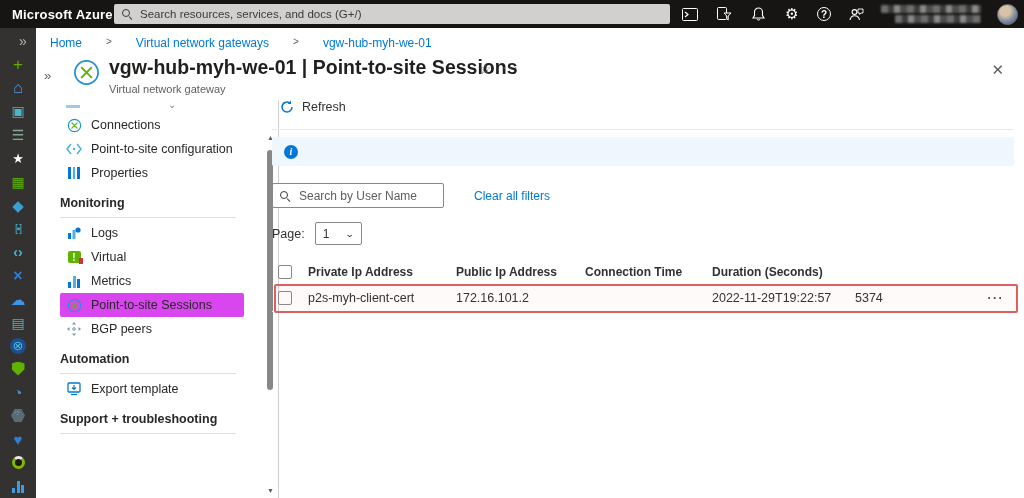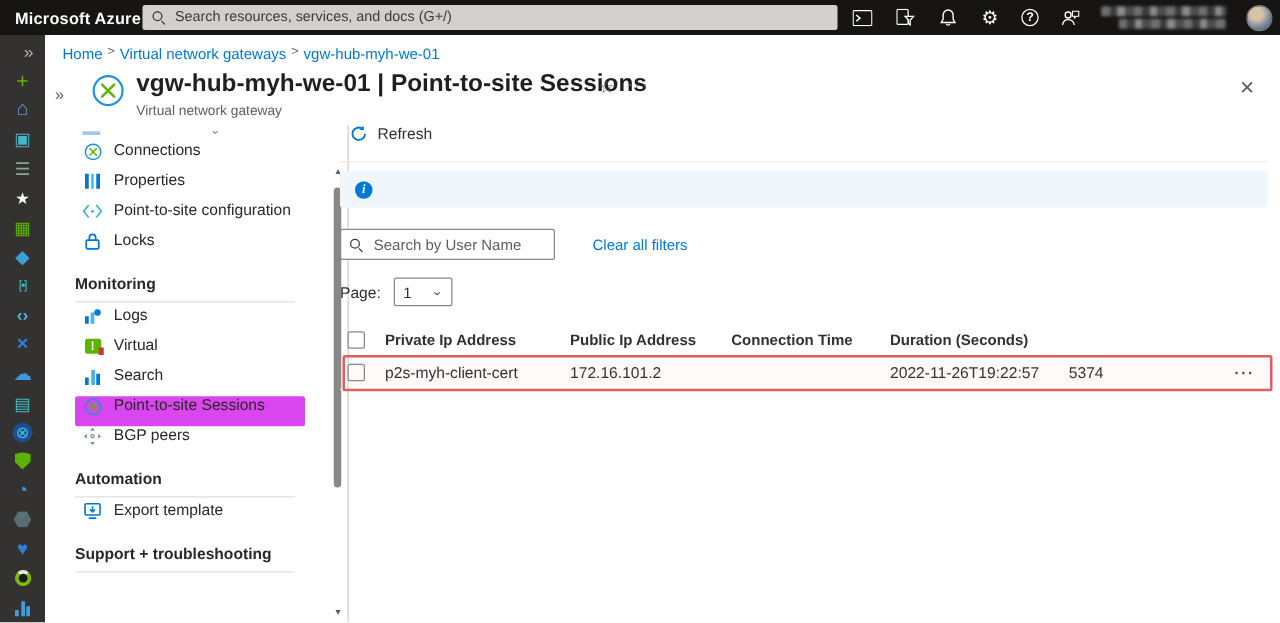--- a/index.html
+++ b/index.html
@@ -29,42 +29,42 @@
   .shieldsh { width:13px; height:14px; background:#5db300; clip-path:polygon(50% 0,100% 14%,100% 55%,50% 100%,0 55%,0 14%); }
   .hexsh { width:14px; height:13px; background:#5a6b72; clip-path:polygon(25% 0,75% 0,100% 50%,75% 100%,25% 100%,0 50%); position:relative; }
   .hexsh::after { content:"⁘"; position:absolute; color:#4ac0e0; font-size:8px; left:3px; top:1px; }
   .donutsh { width:13px; height:13px; border-radius:50%; border:3px solid #7fba00; border-top-color:#e8e8e8; background:#1b1a19; }
   .barssh { display:flex; align-items:flex-end; gap:1.5px; height:13px; }
   .barssh i { width:3px; background:#3f9bdc; display:block; }
   .barssh i:nth-child(1){height:5px;} .barssh i:nth-child(2){height:12px;} .barssh i:nth-child(3){height:8px;}
 
   
   .content { position:absolute; left:36px; top:28px; right:0; bottom:0; background:#fff; }
-  .breadcrumb { position:absolute; left:14px; top:8px; font-size:12px; display:flex; gap:4px; white-space:nowrap; }
+  .breadcrumb { position:absolute; left:14px; top:8px; font-size:12px; display:flex; gap:24px; white-space:nowrap; }
   .breadcrumb a { color:#0078d4; text-decoration:none; cursor:pointer; }
   .breadcrumb .sep { color:#605e5c; font-size:10px; }
   .panel-exp { position:absolute; left:8px; top:40px; color:#605e5c; font-size:13px; cursor:pointer; }
   .hdr-icon { position:absolute; left:37px; top:31px; width:27px; height:27px; }
   .pg-title { position:absolute; left:73px; top:28px; font-size:19.5px; font-weight:700; color:#201f1e; white-space:nowrap; }
   .pg-sub { position:absolute; left:73px; top:55px; font-size:11px; color:#605e5c; }
   .t-star { position:absolute; left:443px; top:33px; color:#605e5c; font-size:14px; cursor:pointer; }
   .t-more { position:absolute; left:466px; top:31px; color:#605e5c; font-size:14px; letter-spacing:1px; cursor:pointer; }
   .t-close { position:absolute; right:20px; top:33px; color:#605e5c; font-size:15px; cursor:pointer; }
 
   
   .menu { position:absolute; left:24px; top:72px; width:200px; bottom:0; overflow:hidden; }
   .menu-search-wrap { position:relative; margin:4px 24px 0 0; }
   .menu-search { width:176px; height:21px; border:1px solid #605e5c; border-radius:2px; font-size:12px; padding:0 4px 0 24px; font-family:inherit; color:#323130; }
   .menu-search::placeholder { color:#484644; }
   .menu-lens { left:7px; top:6px; }
   .menu-collapse { position:absolute; right:0px; top:3px; color:#605e5c; font-size:13px; cursor:pointer; }
   .mi-clip { height:10px; overflow:hidden; position:relative; margin-top:3px; color:#8a8886; }
   .mi-clip .dash { position:absolute; left:6px; top:2px; width:14px; height:3px; background:#a3c7e8; }
   .mi-clip .chev { position:absolute; left:108px; top:-4px; font-size:10px; }
-  .mi { height:24px; display:flex; align-items:flex-start; gap:9px; padding:0 6px; font-size:12.5px; color:#292827; cursor:pointer; border-radius:2px; width:184px; }
+  .mi { height:24px; display:flex; align-items:center; gap:9px; padding:0 6px; font-size:12.5px; color:#292827; cursor:pointer; border-radius:2px; width:184px; }
   .mi.sel { background:#d946ef; }
   .mi .ic { width:16px; height:16px; flex:0 0 16px; display:flex; align-items:center; justify-content:center; }
   .mhdr { font-size:12.5px; font-weight:700; color:#292827; margin:11px 16px 3px 0; padding:0 0 7px 0; border-bottom:1px solid #e1dfdd; width:176px; }
   .props-ic { display:flex; gap:2px; align-items:center; height:12px; }
   .props-ic i { width:2.6px; background:#0078d4; display:block; }
   .props-ic i:nth-child(1){height:12px;} .props-ic i:nth-child(2){height:12px;background:#50b0e0;} .props-ic i:nth-child(3){height:12px;}
   .alerts-ic { width:13px; height:12px; background:#5db300; border-radius:2px; color:#fff; font-size:10px; font-weight:700; display:flex; align-items:center; justify-content:center; position:relative; }
   .alerts-ic::after { content:""; position:absolute; right:-2px; bottom:-1px; width:4px; height:6px; background:#d13438; }
   .metrics-ic { display:flex; align-items:flex-end; gap:1.5px; height:13px; position:relative; }
   .metrics-ic i { width:3px; display:block; background:#0078d4; }
@@ -214,45 +214,36 @@
       <span class="ic">
         <svg width="15" height="15" viewBox="0 0 20 20">
             <circle cx="10" cy="10" r="8.2" fill="none" stroke="#1b93d6" stroke-width="1.5"></circle>
             <path d="M6.5 6.5l7 7M13.5 6.5l-7 7" stroke="#5db300" stroke-width="1.6" stroke-linecap="round"></path>
           </svg>
       </span>
       <span>Connections</span>
     </div>
     <div class="mi">
       <span class="ic">
+        <svg width="16" height="12" viewBox="0 0 16 12">
+            <path d="M5 1L1 6l4 5M11 1l4 5-4 5" fill="none" stroke="#4ab3d4" stroke-width="1.5"></path>
+            <circle cx="8" cy="6" r="1.2" fill="#4ab3d4"></circle>
+          </svg>
+      </span>
+      <span>Point-to-site configuration</span>
+    </div>
+    <div class="mi">
+      <span class="ic">
           <span class="props-ic">
             <i></i>
             <i></i>
             <i></i>
           </span>
         </span>
       <span>Properties</span>
-    </div>
-    <div class="mi">
-      <span class="ic">
-        <svg width="16" height="12" viewBox="0 0 16 12">
-            <path d="M5 1L1 6l4 5M11 1l4 5-4 5" fill="none" stroke="#4ab3d4" stroke-width="1.5"></path>
-            <circle cx="8" cy="6" r="1.2" fill="#4ab3d4"></circle>
-          </svg>
-      </span>
-      <span>Point-to-site configuration</span>
-    </div>
-    <div class="mi">
-      <span class="ic">
-        <svg width="12" height="14" viewBox="0 0 12 14">
-            <rect x="1" y="6" width="10" height="7" rx="1" fill="none" stroke="#0078d4" stroke-width="1.4"></rect>
-            <path d="M3.5 6V4a2.5 2.5 0 015 0v2" fill="none" stroke="#0078d4" stroke-width="1.4"></path>
-          </svg>
-      </span>
-      <span>Locks</span>
     </div>
 
     <div class="mhdr">Monitoring</div>
 
     <div class="mi">
       <span class="ic">
         <svg width="14" height="14" viewBox="0 0 14 14">
             <rect x="1" y="7" width="3" height="6" fill="#0078d4"></rect>
             <rect x="5.5" y="4" width="3" height="9" fill="#50b0e0"></rect>
             <circle cx="11" cy="4" r="2.6" fill="#0078d4"></circle>
@@ -267,21 +258,21 @@
       <span>Virtual</span>
     </div>
     <div class="mi">
       <span class="ic">
           <span class="metrics-ic">
             <i></i>
             <i></i>
             <i></i>
           </span>
         </span>
-      <span>Search</span>
+      <span>Metrics</span>
     </div>
     <div class="mi sel">
       <span class="ic">
         <svg width="15" height="15" viewBox="0 0 20 20">
             <circle cx="10" cy="10" r="8.2" fill="none" stroke="#1b93d6" stroke-width="1.5"></circle>
             <path d="M6.5 6.5l7 7M13.5 6.5l-7 7" stroke="#5db300" stroke-width="1.6" stroke-linecap="round"></path>
           </svg>
       </span>
       <span>Point-to-site Sessions</span>
     </div>
@@ -357,20 +348,20 @@
       <span>Connection Time</span>
       <span>Duration (Seconds)</span>
       <span></span>
     </div>
 
     <div class="grid trow">
       <span class="cb"></span>
       <span>p2s-myh-client-cert</span>
       <span>172.16.101.2</span>
       <span><span class="ip-blur"></span></span>
-      <span>2022-11-26T19:22:57</span>
+      <span>2022-11-29T19:22:57</span>
       <span>5374</span>
       <span class="cell-more">···</span>
       <span class="annot"></span>
     </div>
 
   </div>
 </div>
 
 </body></html>

